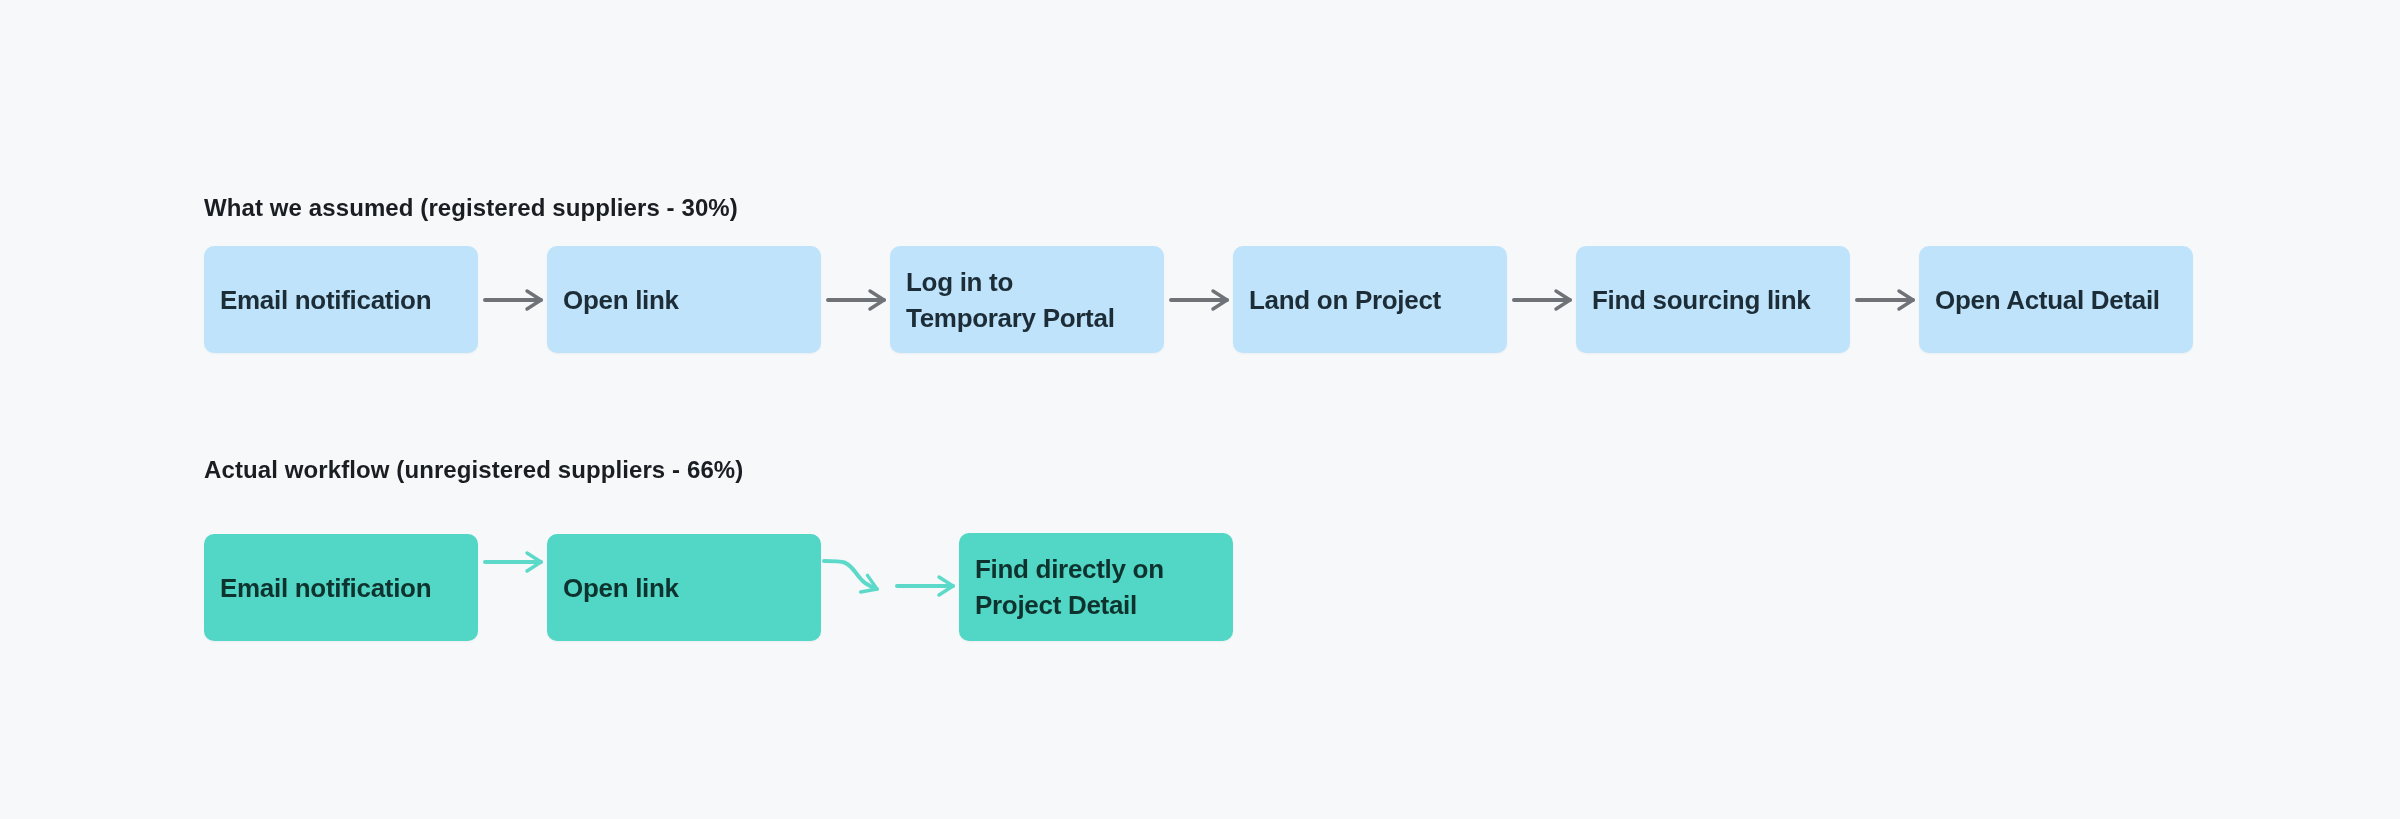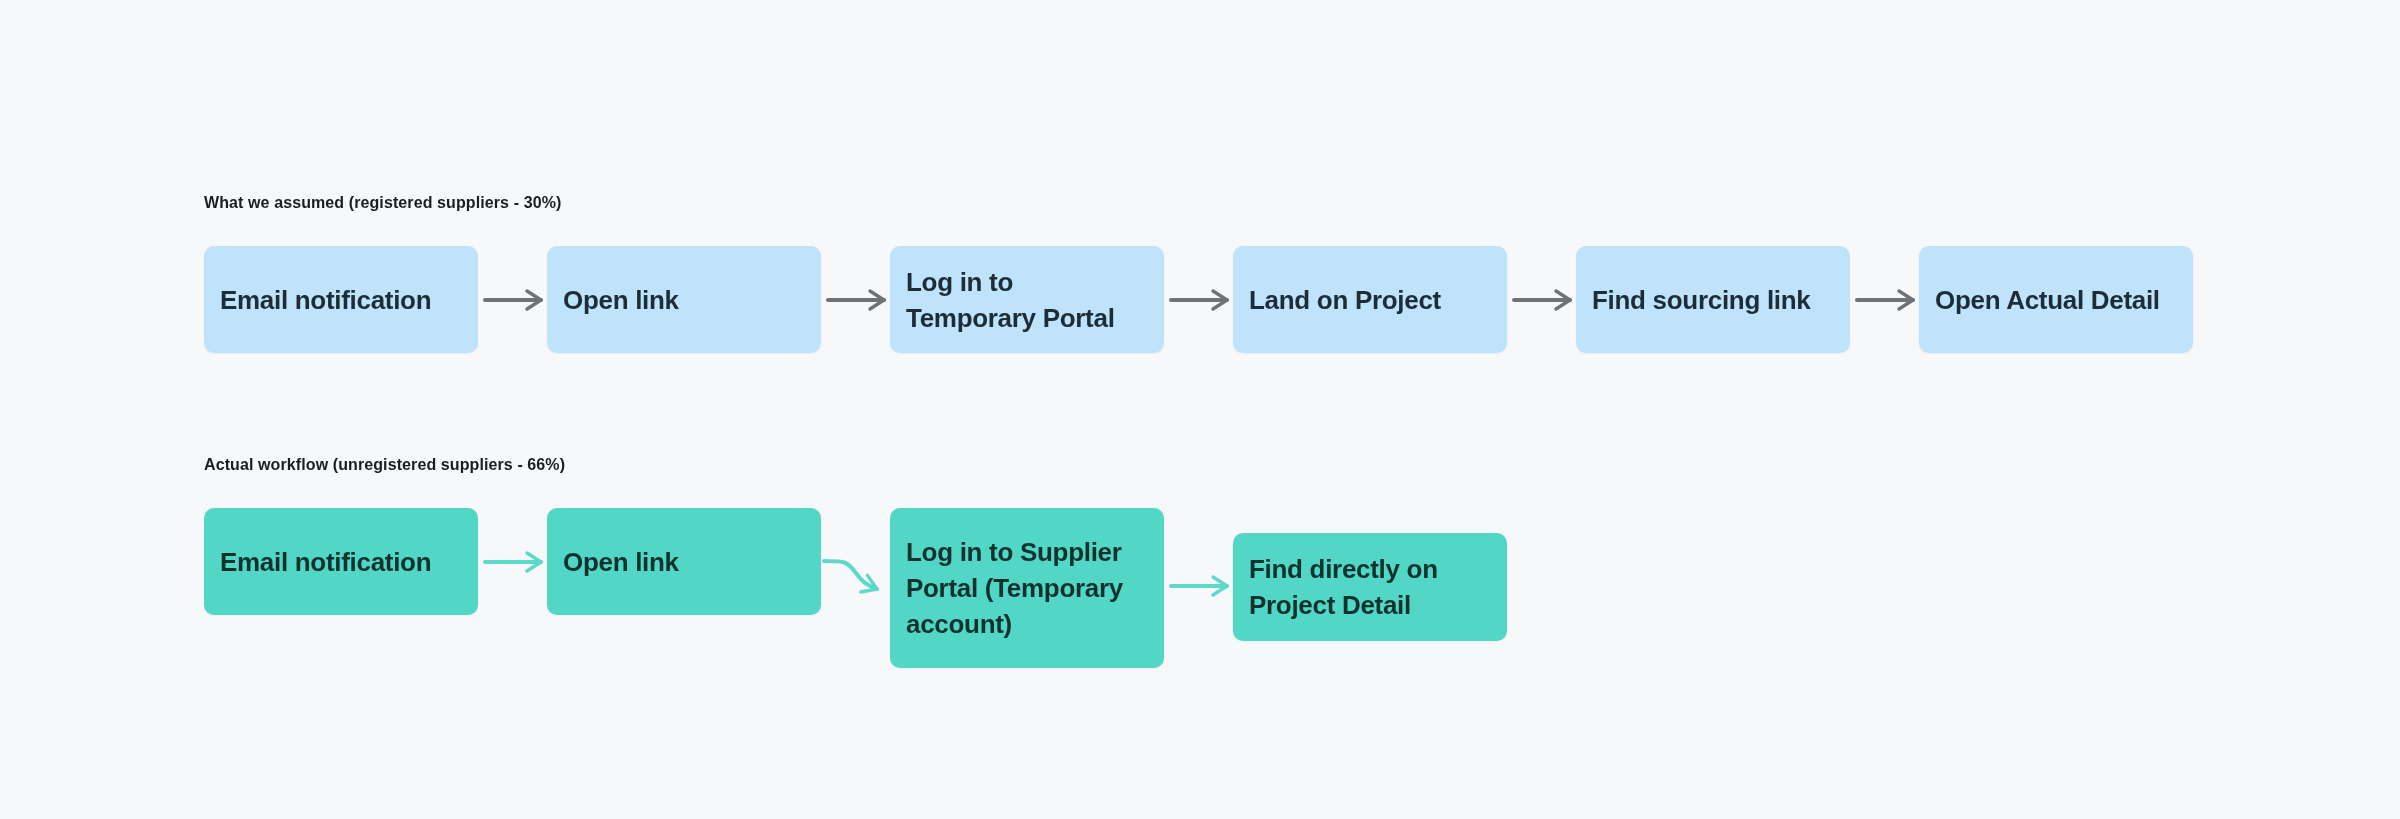--- a/index.html
+++ b/index.html
@@ -11,33 +11,33 @@
     position: relative;
     width: 2400px;
     height: 819px;
     background: var(--background, #f6f8fa);
     font-family: "Liberation Sans", sans-serif;
     overflow: hidden;
   }
   .flow-title {
     position: absolute;
     margin: 0;
-    font-size: 16px;
+    font-size: 24px;
     font-weight: 700;
     color: var(--title-text, #1a1d21);
     letter-spacing: 0.1px;
     white-space: nowrap;
   }
   #title-assumed { left: 204px; top: 176px; }
   #title-actual  { left: 204px; top: 438px; }
 
   .row {
     position: absolute;
     display: flex;
-    align-items: flex-start;
+    align-items: flex-end;
   }
   #row-assumed { left: 204px; top: 228px; }
   #row-actual  { left: 204px; top: 490px; }
 
   .box {
     box-sizing: border-box;
     flex: none;
     width: 274px;
     min-height: 107px;
     padding: 14px 16px;
@@ -166,23 +166,20 @@
       </svg>
     </div>
     <div class="box box-actual">
       <span>Open link</span>
     </div>
     <div class="conn conn-scurve">
       <svg width="70" height="56" viewBox="0 0 70 56">
         <path class="shaft actual-stroke" d="M3 6 C24 6 26 6 35 18 C42 27.5 45 29.5 56 34" marker-end="url(#head-actual)"></path>
       </svg>
     </div>
-    <div class="box box-actual box-tall">
-      <span>Log in to Supplier Portal (Temporary account)</span>
-    </div>
     <div class="conn conn-low">
       <svg width="69" height="40" viewBox="0 0 69 40">
         <path class="shaft actual-stroke" d="M7 20 L63 20" marker-end="url(#head-actual)"></path>
       </svg>
     </div>
     <div class="box box-actual box-shift">
       <span>Find directly on Project Detail</span>
     </div>
   </div>
 

